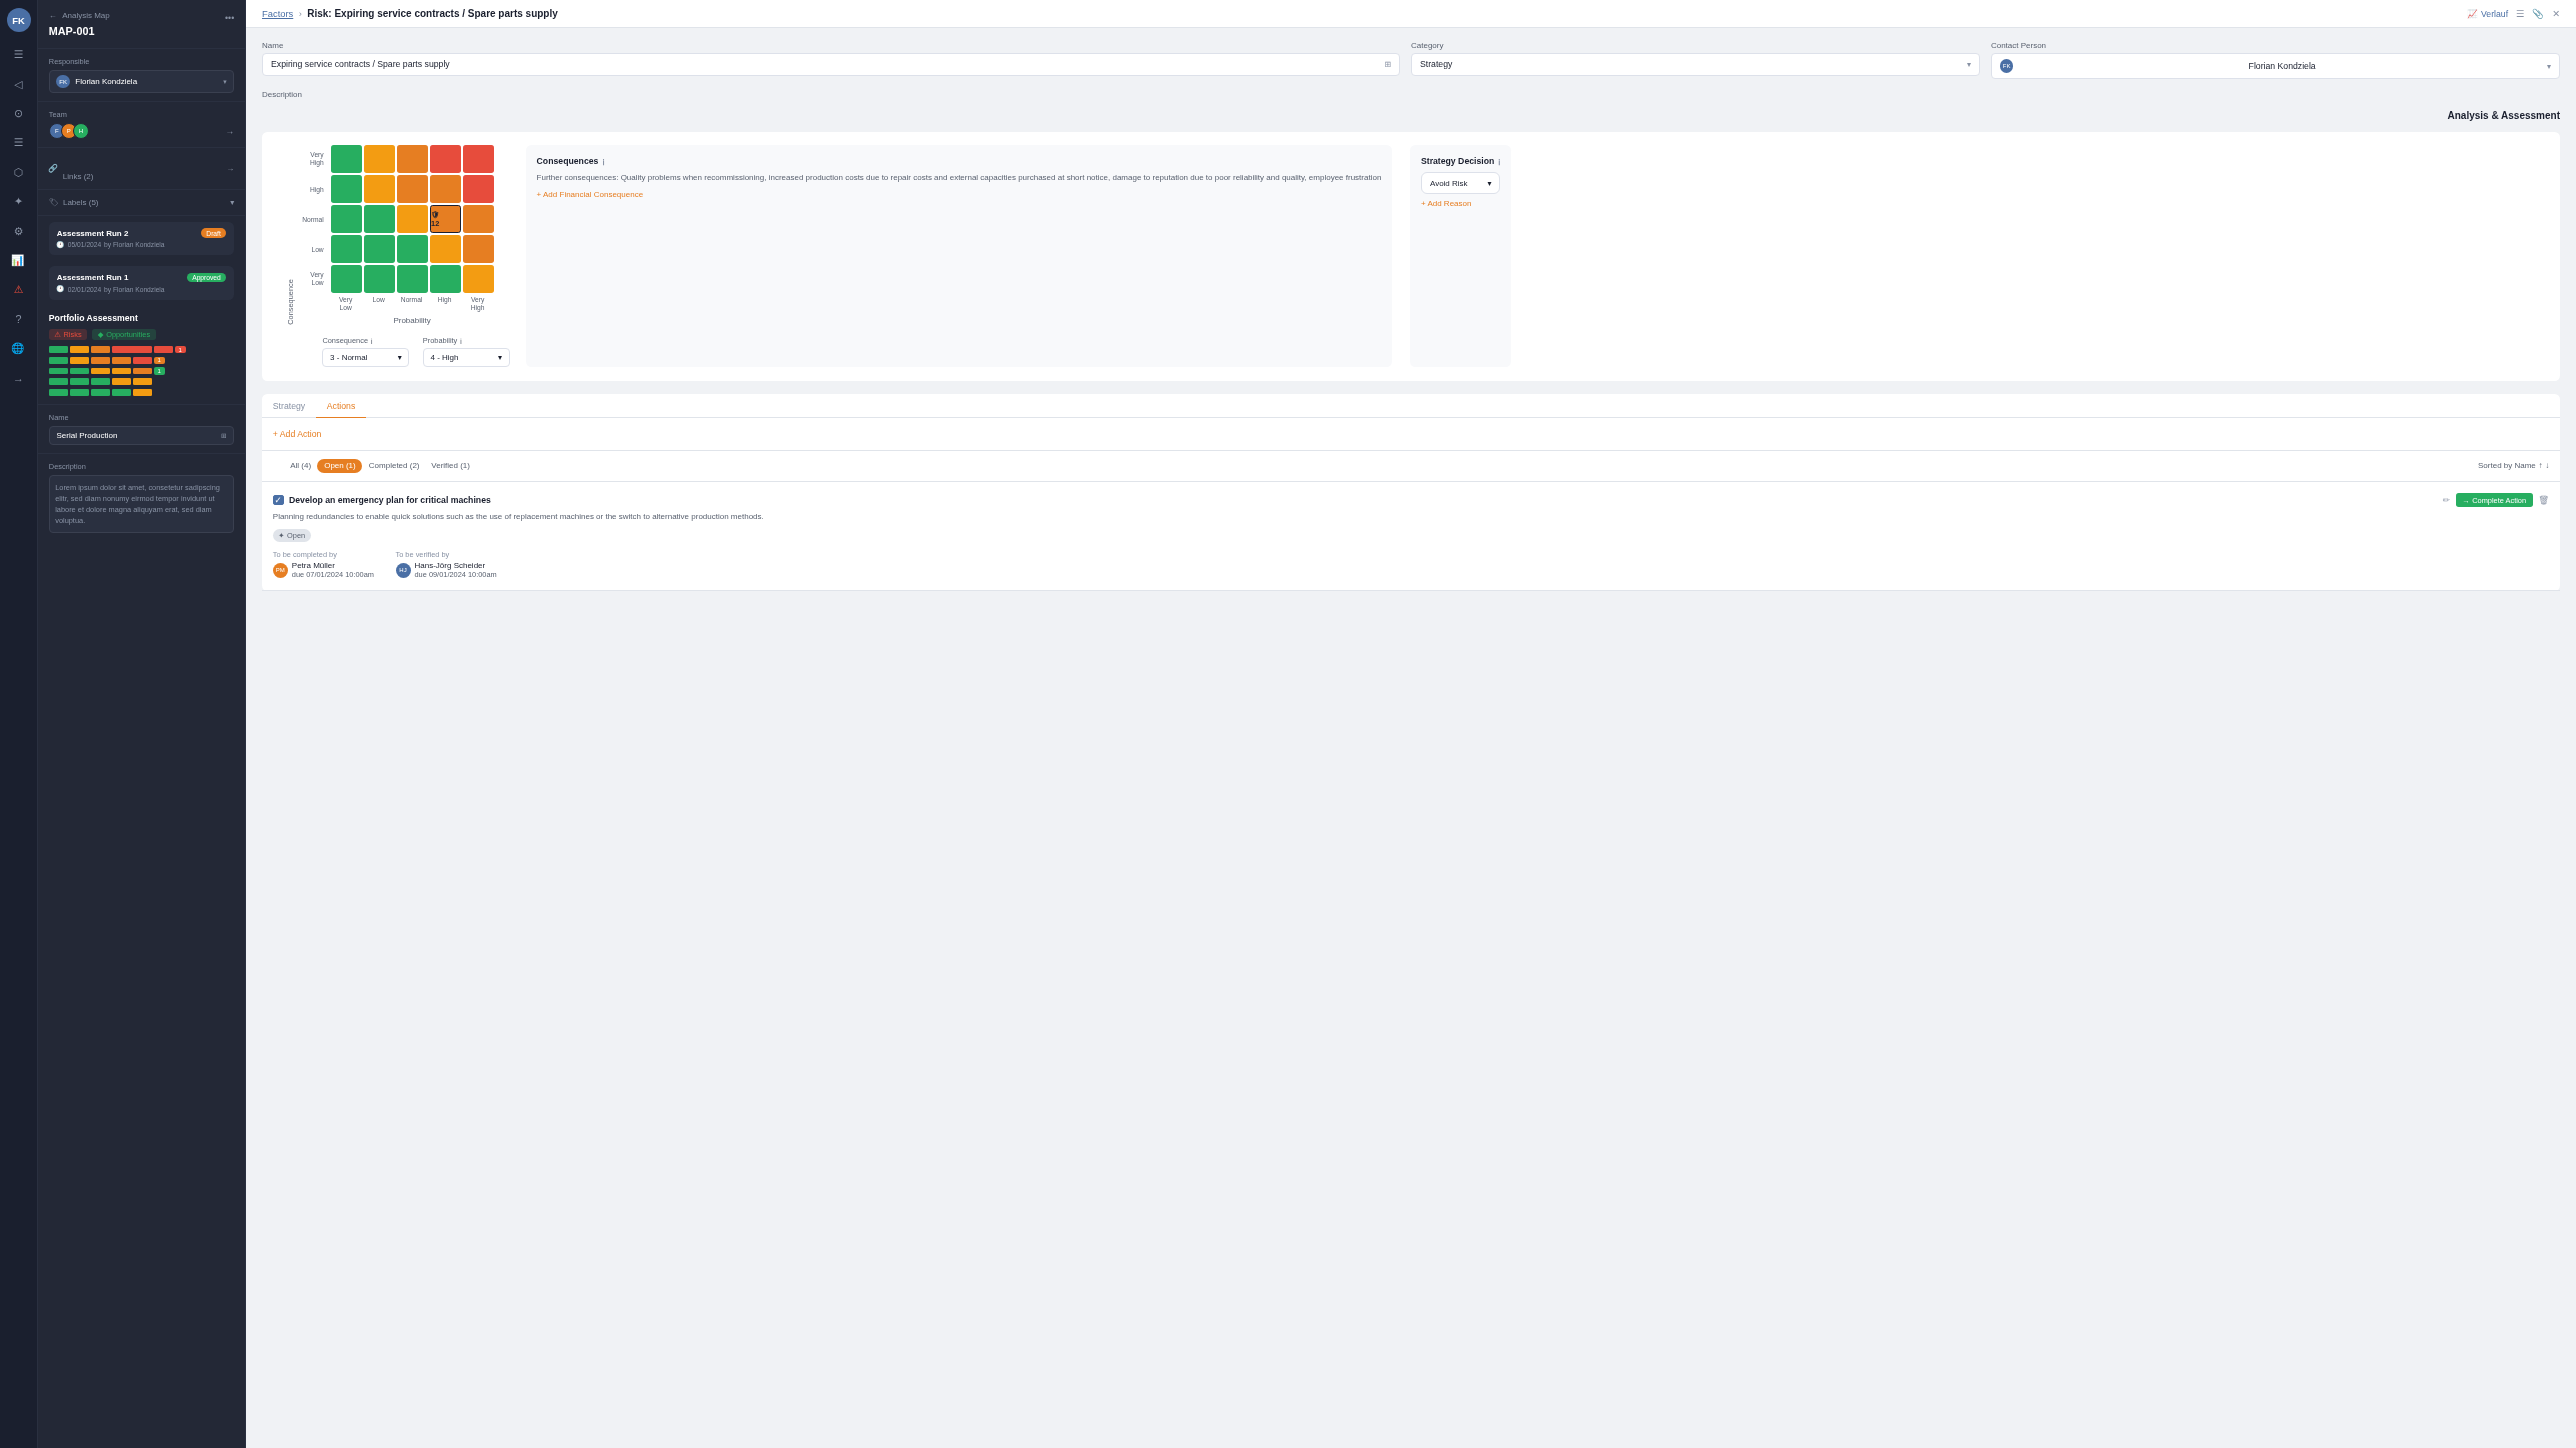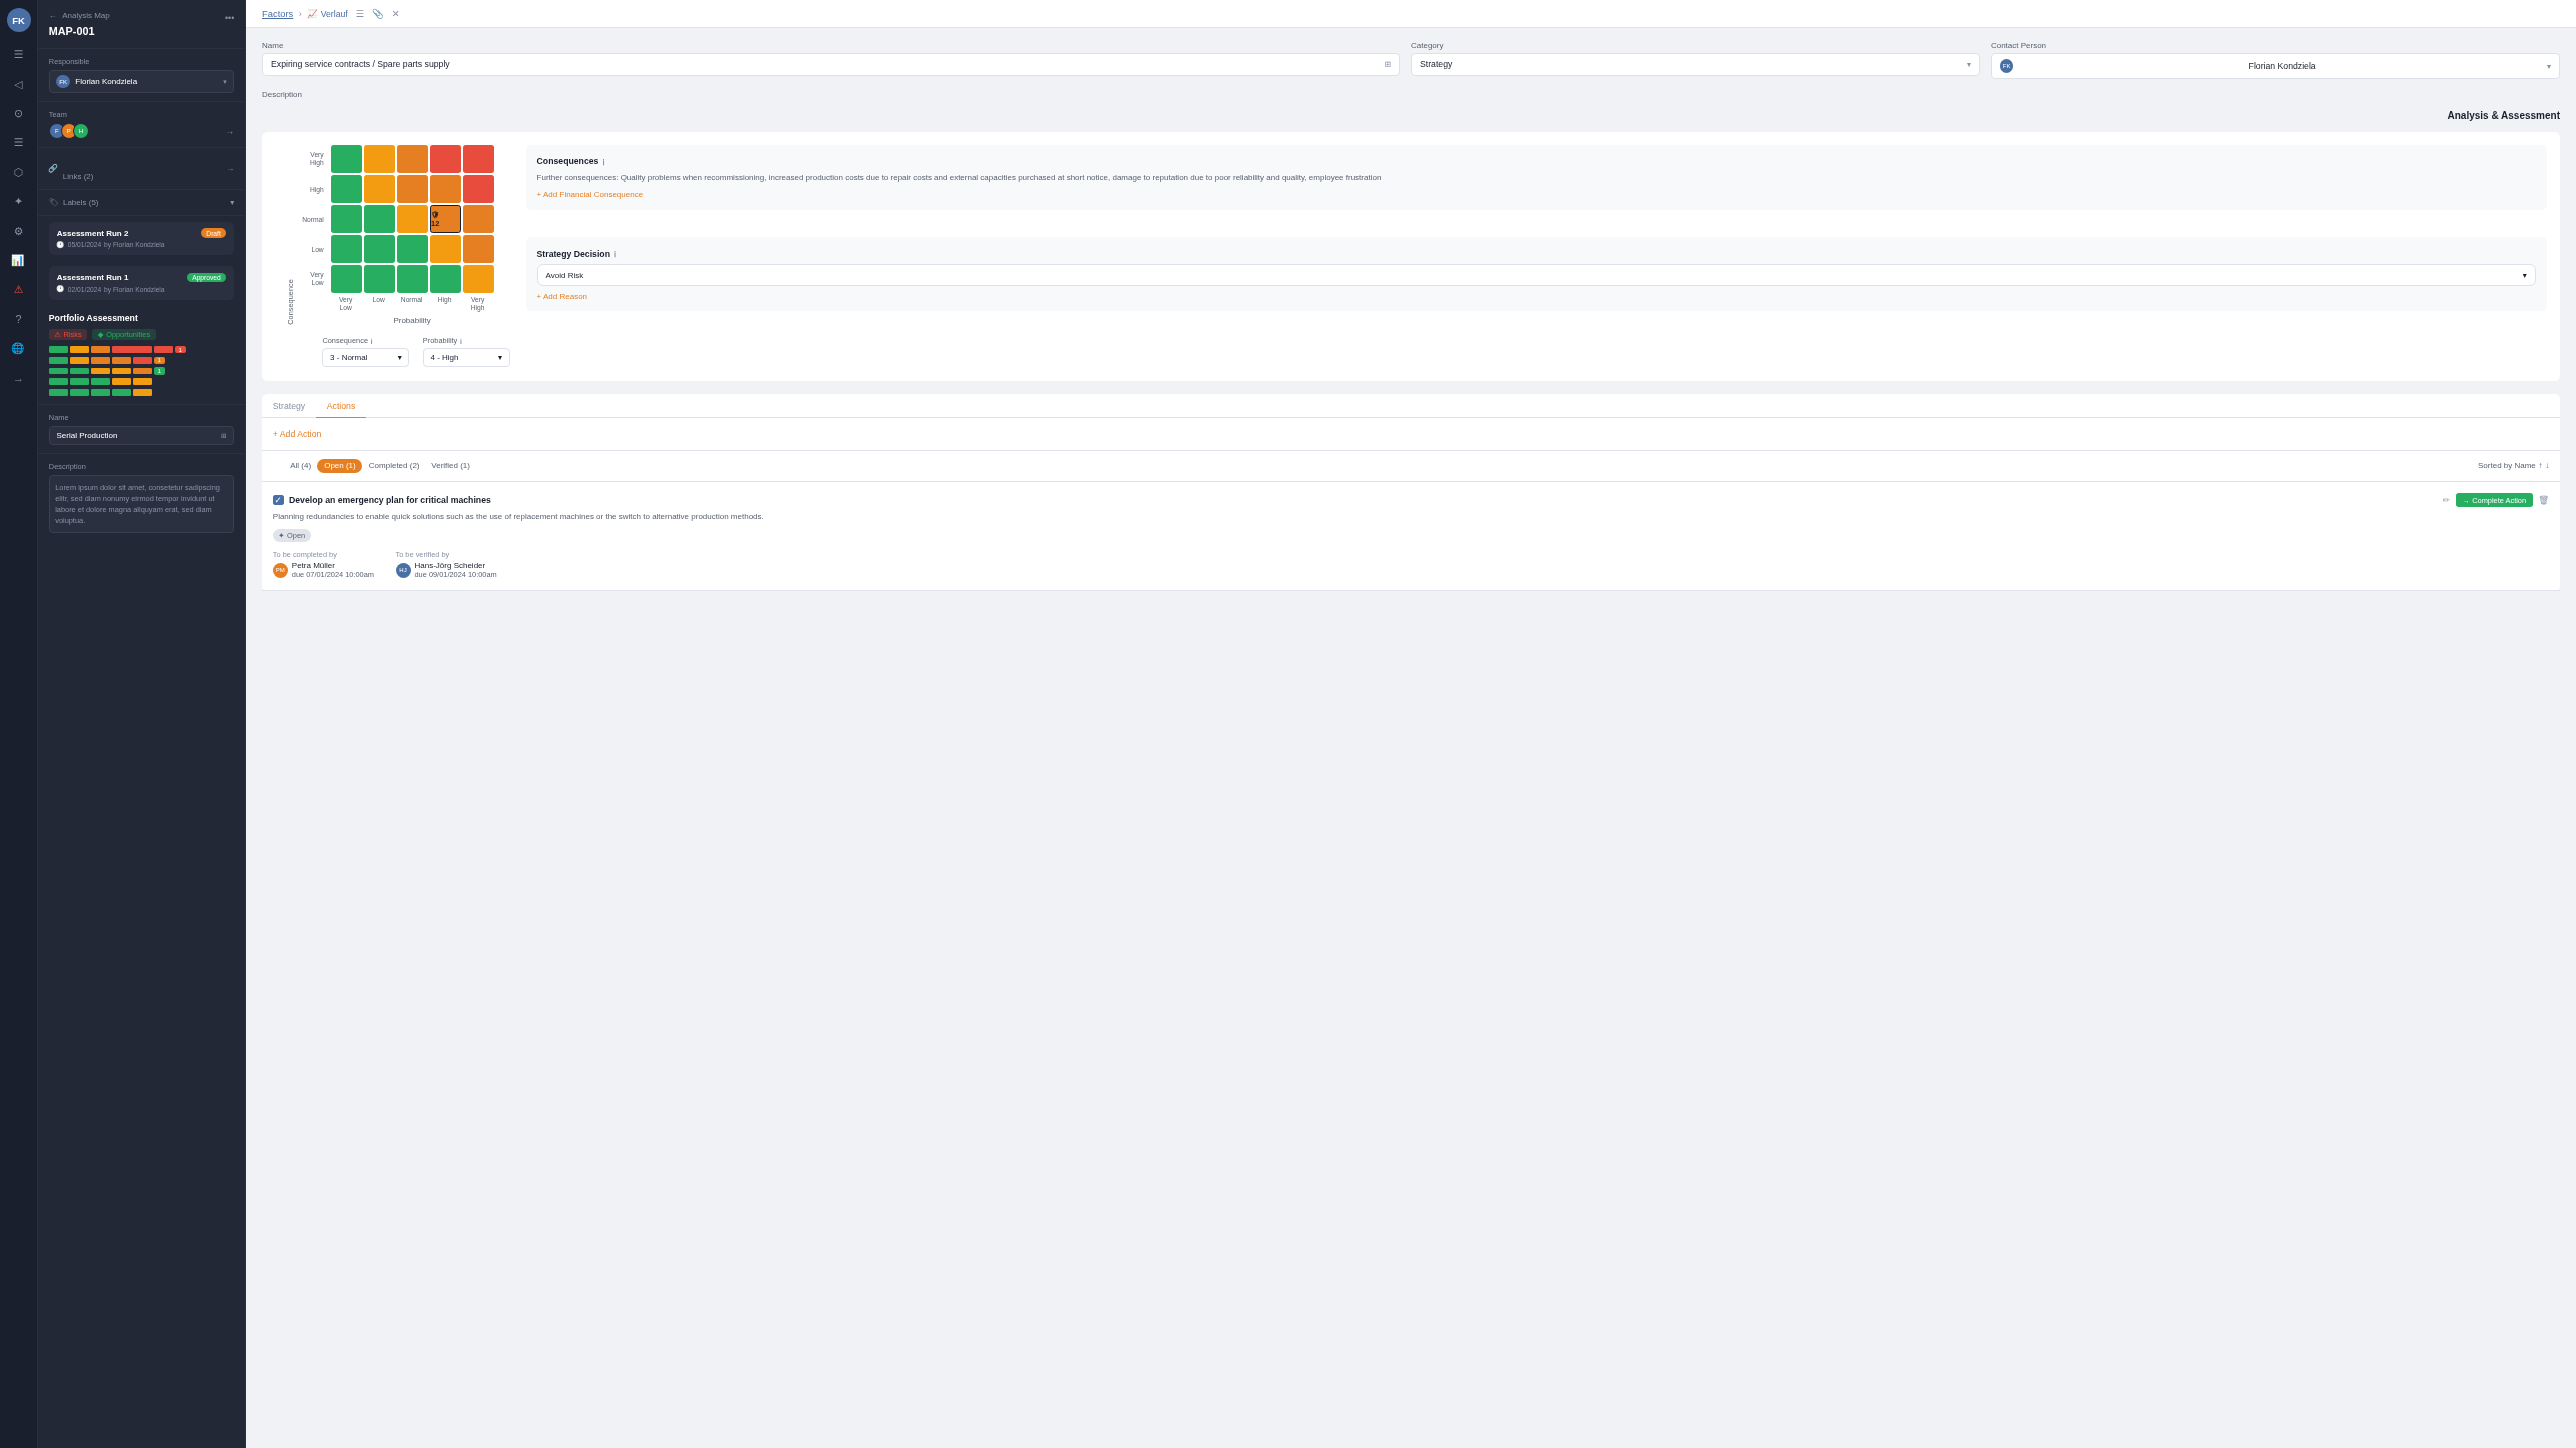--- a/index.html
+++ b/index.html
@@ -96,21 +96,21 @@
     .matrix-cell { border-radius: 2.7px; display: flex; align-items: flex-start; justify-content: center; font-size: 8px; font-weight: 600; cursor: pointer; }
     .cell-green { background: #27ae60; }
     .cell-yellow { background: #f39c12; }
     .cell-orange { background: #e67e22; }
     .cell-red { background: #e74c3c; }
     .cell-active { border: 1.3px solid #1a1f2e; }
     .consequence-sel, .probability-sel { display: flex; flex-direction: column; gap: 2.7px; }
     .sel-label { font-size: 7.4px; color: #5a6270; display: flex; align-items: center; gap: 2.7px; }
     .sel-dropdown { background: #fff; border: 0.7px solid #dde1ea; border-radius: 4px; padding: 4px 6.7px; font-size: 8px; color: #1a1f2e; display: flex; align-items: center; gap: 5.4px; cursor: pointer; min-width: 87px; justify-content: space-between; }
 
-    .right-panel { flex: 1; display: flex; flex-direction: column; gap: 27px; }
+    .right-panel { flex: 1; display: flex; flex-direction: row; gap: 18px; }
     .consequences-box { background: #f8f9fb; border-radius: 5.4px; padding: 10.8px; }
     .cons-title { font-size: 8.7px; font-weight: 600; color: #1a1f2e; margin-bottom: 5.4px; display: flex; align-items: center; gap: 4px; }
     .cons-text { font-size: 8px; color: #5a6270; line-height: 1.6; }
     .add-link { color: #e67e22; font-size: 8px; cursor: pointer; margin-top: 5.4px; display: flex; align-items: center; gap: 2.7px; }
 
     .strategy-box { background: #f8f9fb; border-radius: 5.4px; padding: 10.8px; }
     .strategy-title { font-size: 8.7px; font-weight: 600; color: #1a1f2e; margin-bottom: 5.4px; display: flex; align-items: center; gap: 4px; }
     .strategy-select { background: #fff; border: 0.7px solid #dde1ea; border-radius: 6px; padding: 5.4px 8px; font-size: 8px; color: #1a1f2e; display: flex; align-items: center; justify-content: space-between; cursor: pointer; }
 
     
@@ -297,20 +297,21 @@
     <div class="sidebar-label">Description</div>
     <div class="desc-textarea">Lorem ipsum dolor sit amet, consetetur sadipscing elitr, sed diam nonumy eirmod tempor invidunt ut labore et dolore magna aliquyam erat, sed diam voluptua.</div>
   </div>
 </div>
 
 <div class="main">
 
   <div class="main-header">
     <span class="breadcrumb">Factors</span>
     <span class="breadcrumb-sep">›</span>
+    <span class="page-title">Risk: Expiring service contracts / Spare parts supply</span>
     <div class="header-actions">
       <div class="verlauf-btn">
         <span>📈</span>
         <span>Verlauf</span>
       </div>
       <div class="header-btn">☰</div>
       <div class="header-btn">📎</div>
       <div class="header-btn">✕</div>
     </div>
   </div>

